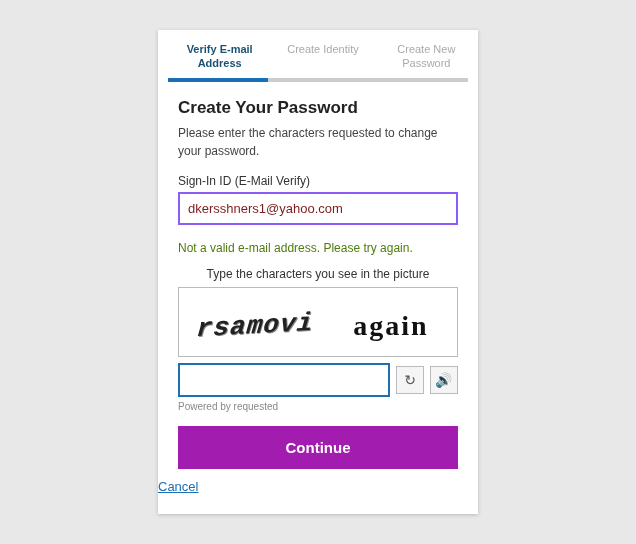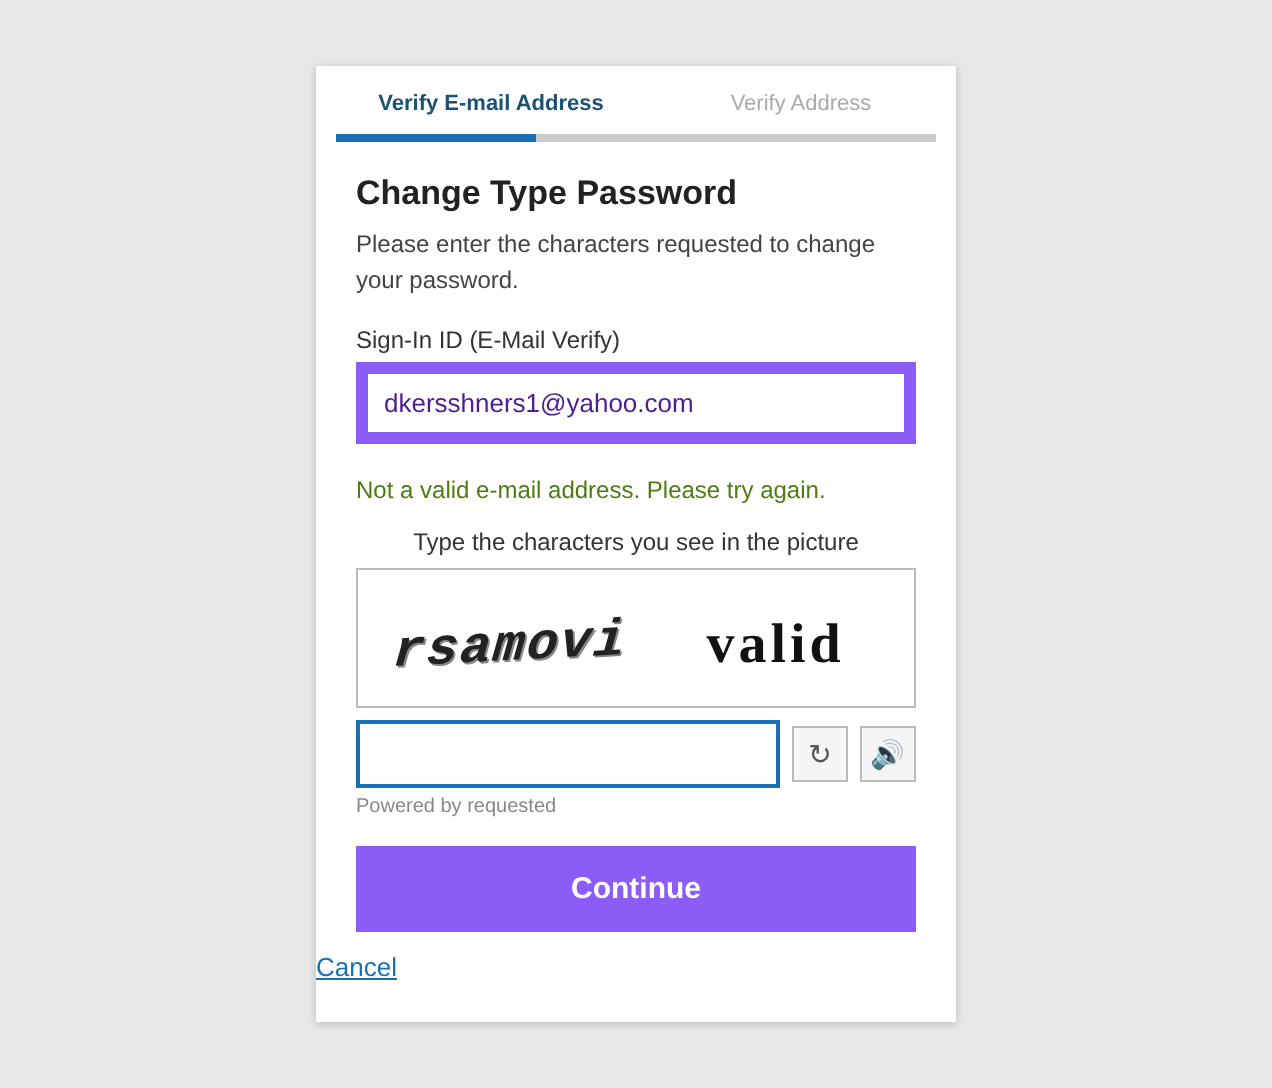--- a/index.html
+++ b/index.html
@@ -68,24 +68,24 @@
       margin-bottom: 14px;
       line-height: 1.5;
     }
     .field-label {
       font-size: 12px;
       color: #333;
       margin-bottom: 4px;
     }
     .text-input {
       width: 100%;
-      border: 6px solid #8b5cf6;
+      border: 2px solid #8b5cf6;
       padding: 7px 8px;
       font-size: 13px;
-      color: #4c1d95;
+      color: #7f1d1d;
       outline: none;
     }
     .error-msg {
       color: #4d7c0f;
       font-size: 12px;
       margin-top: 16px;
       margin-bottom: 12px;
     }
     .captcha-label {
       font-size: 12px;
@@ -156,21 +156,21 @@
     }
     .recaptcha-label {
       font-size: 10px;
       color: #888;
       margin-bottom: 14px;
     }
     .continue-btn {
       display: block;
       width: calc(100% - 40px);
       margin: 0 20px 10px 20px;
-      background: #8b5cf6;
+      background: #a21caf;
       color: #fff;
       border: none;
       padding: 13px;
       font-size: 15px;
       font-weight: bold;
       cursor: pointer;
       text-align: center;
     }
     .cancel-link {
       display: block;
@@ -185,41 +185,44 @@
 </head>
 <body>
 
 <div class="card">
 
   <div class="stepper">
     <div class="step active">
       <span>Verify E-mail Address</span>
     </div>
     <div class="step">
-      <span>Verify Address</span>
+      <span>Create Identity</span>
+    </div>
+    <div class="step">
+      <span>Create New Password</span>
     </div>
   </div>
   <div class="step-bar">
     <div class="step-bar-segment done"></div>
     <div class="step-bar-segment pending"></div>
     <div class="step-bar-segment pending"></div>
   </div>
 
   <div class="content">
-    <div class="title">Change Type Password</div>
+    <div class="title">Create Your Password</div>
     <div class="subtitle">Please enter the characters requested to change your password.</div>
 
     <div class="field-label">Sign-In ID (E-Mail Verify)</div>
     <input class="text-input" type="text" value="dkersshners1@yahoo.com" style="">
     <div class="error-msg">Not a valid e-mail address. Please try again.</div>
 
     <div class="captcha-label">Type the characters you see in the picture</div>
     <div class="captcha-image">
       <span class="captcha-text-left">rsamovi</span>
-      <span class="captcha-text-right">valid</span>
+      <span class="captcha-text-right">again</span>
     </div>
     <div class="captcha-input-row">
       <input class="captcha-input" type="text" placeholder="" style="">
       <button class="captcha-btn">
         <span>↻</span>
       </button>
       <button class="captcha-btn">
         <span>🔊</span>
       </button>
     </div>

